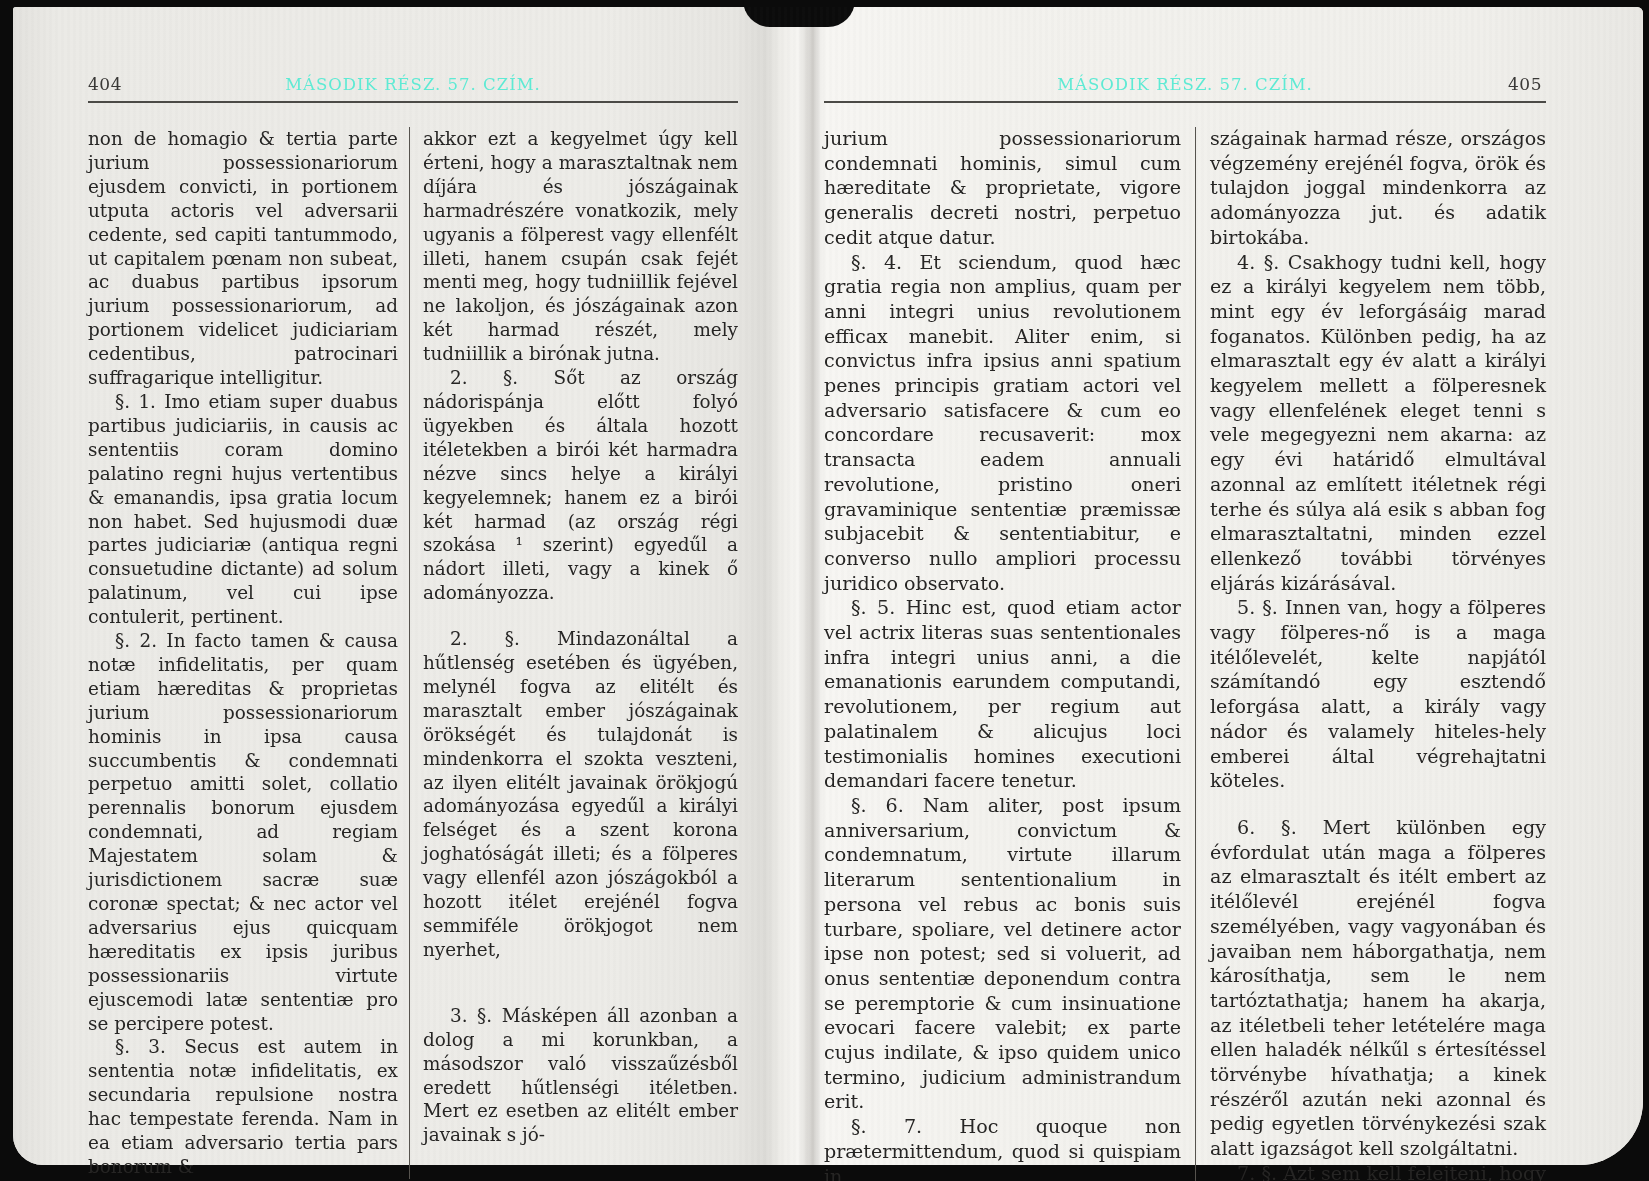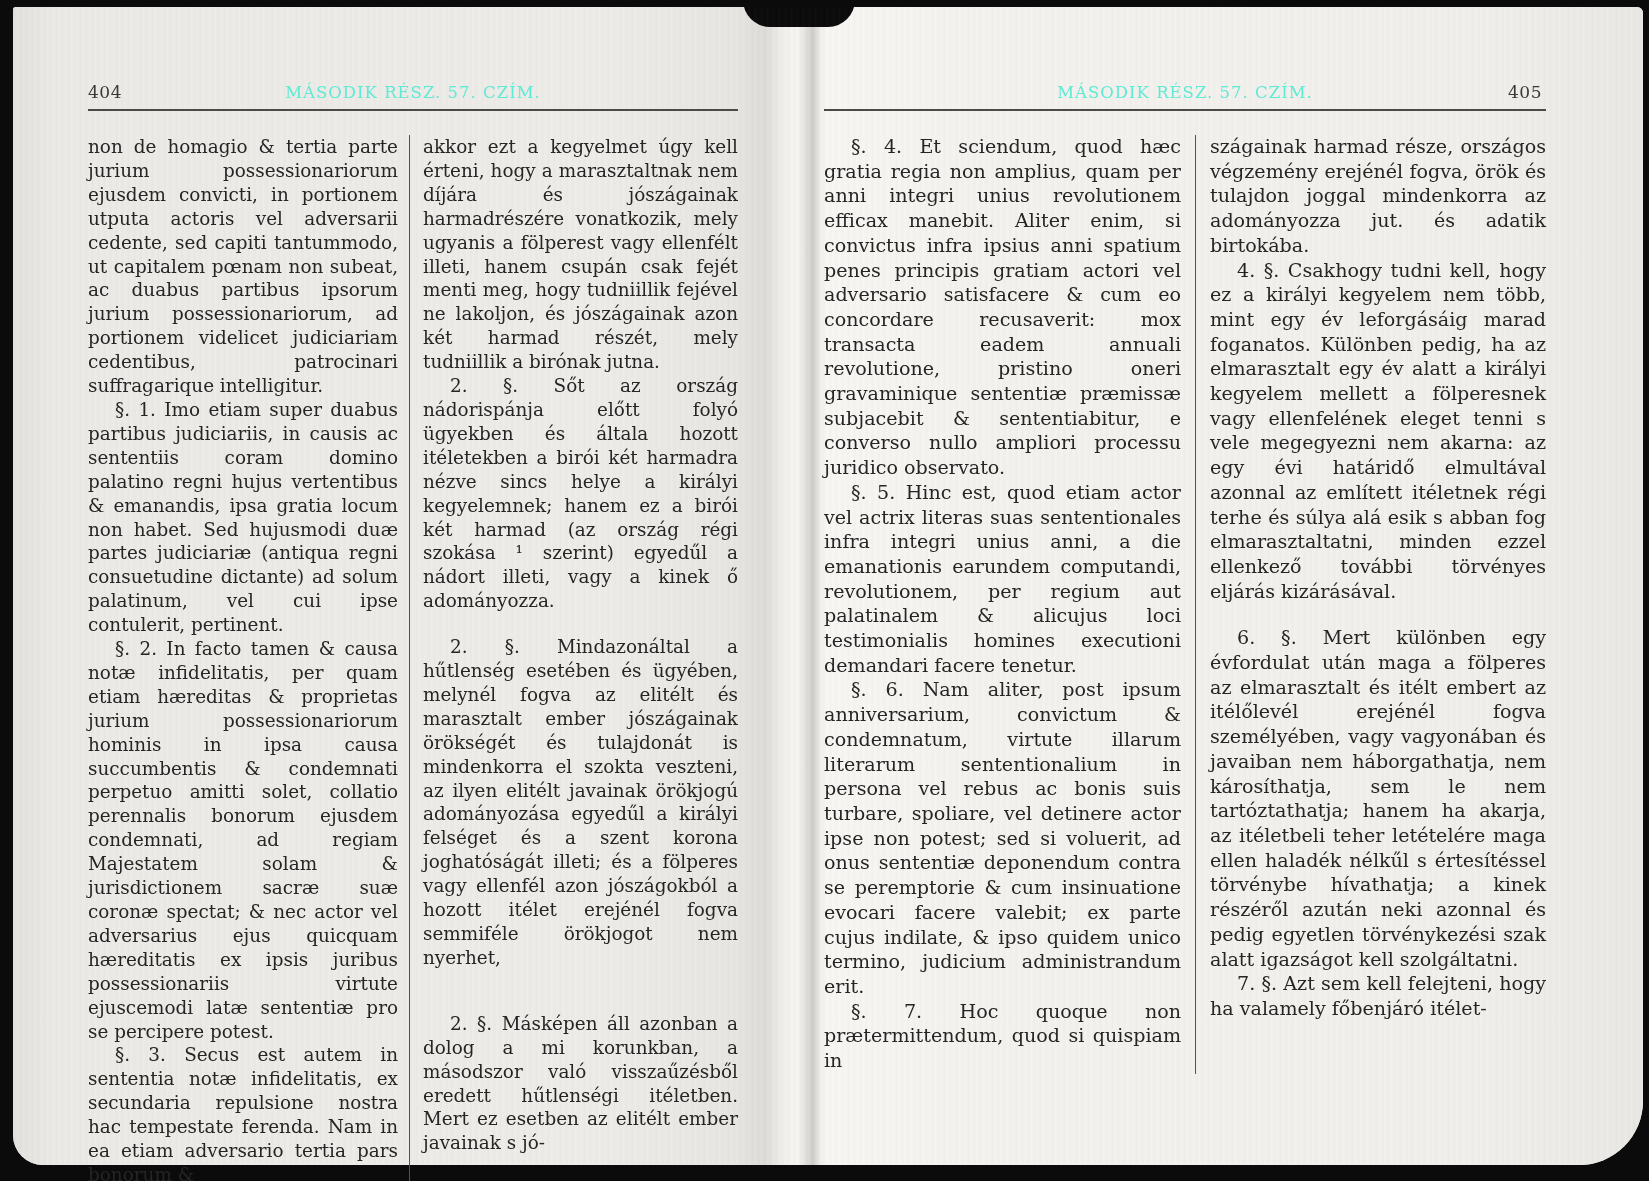--- a/index.html
+++ b/index.html
@@ -37,21 +37,21 @@
     position:absolute; left:730px; top:-7px; width:112px; height:27px;
     background:#0b0b0b;
     border-radius:0 0 52px 52px;
   }
 
   
   .page-block { position:absolute; top:74px; color:#262524; }
   #page404 { left:88px; width:650px; }
   #page405 { left:824px; width:722px; }
 
-  .page-head { position:relative; height:26px;margin-top:8px; }
+  .page-head { position:relative; height:26px; }
   .page-num { font-size:17px; color:#3a3937; letter-spacing:0.5px; }
   .page-num.right { position:absolute; right:4px; top:0; }
   .run-title {
     position:absolute; left:0; right:0; top:1px;
     text-align:center; font-size:16.5px; letter-spacing:1px; color:#5eead4;
     white-space:nowrap;
   }
   .head-rule { border-bottom:2px solid #4b4a46; margin-top:1px; }
 
   .cols { display:flex; margin-top:24px; align-items:stretch; }
@@ -102,41 +102,43 @@
       <p class="para">non de homagio &amp; tertia parte jurium possessionariorum ejusdem convicti, in portionem utputa actoris vel adversarii cedente, sed capiti tantummodo, ut capitalem pœnam non subeat, ac duabus partibus ipsorum jurium possessionariorum, ad portionem videlicet judiciariam cedentibus, patrocinari suffragarique intelligitur.</p>
       <p class="para ind">§. 1. Imo etiam super duabus partibus judiciariis, in causis ac sententiis coram domino palatino regni hujus vertentibus &amp; emanandis, ipsa gratia locum non habet. Sed hujusmodi duæ partes judiciariæ (antiqua regni consuetudine dictante) ad solum palatinum, vel cui ipse contulerit, pertinent.</p>
       <p class="para ind">§. 2. In facto tamen &amp; causa notæ infidelitatis, per quam etiam hæreditas &amp; proprietas jurium possessionariorum hominis in ipsa causa succumbentis &amp; condemnati perpetuo amitti solet, collatio perennalis bonorum ejusdem condemnati, ad regiam Majestatem solam &amp; jurisdictionem sacræ suæ coronæ spectat; &amp; nec actor vel adversarius ejus quicquam hæreditatis ex ipsis juribus possessionariis virtute ejuscemodi latæ sententiæ pro se percipere potest.</p>
       <p class="para ind">§. 3. Secus est autem in sententia notæ infidelitatis, ex secundaria repulsione nostra hac tempestate ferenda. Nam in ea etiam adversario tertia pars bonorum &amp;</p>
     </div>
     <div class="divider"></div>
     <div class="col col-r">
       <p class="para">akkor ezt a kegyelmet úgy kell érteni, hogy a marasztaltnak nem díjára és jószágainak harmadrészére vonatkozik, mely ugyanis a fölperest vagy ellenfélt illeti, hanem csupán csak fejét menti meg, hogy tudniillik fejével ne lakoljon, és jószágainak azon két harmad részét, mely tudniillik a birónak jutna.</p>
       <p class="para ind">2. §. Sőt az ország nádorispánja előtt folyó ügyekben és általa hozott itéletekben a birói két harmadra nézve sincs helye a királyi kegyelemnek; hanem ez a birói két harmad (az ország régi szokása ¹ szerint) egyedűl a nádort illeti, vagy a kinek ő adományozza.</p>
       <p class="para ind gap-sm">2. §. Mindazonáltal a hűtlenség esetében és ügyében, melynél fogva az elitélt és marasztalt ember jószágainak örökségét és tulajdonát is mindenkorra el szokta veszteni, az ilyen elitélt javainak örökjogú adományozása egyedűl a királyi felséget és a szent korona joghatóságát illeti; és a fölperes vagy ellenfél azon jószágokból a hozott itélet erejénél fogva semmiféle örökjogot nem nyerhet,</p>
-      <p class="para ind gap-lg">2. §. Másképen áll azonban a dolog a mi korunkban, a másodszor való visszaűzésből eredett hűtlenségi itéletben. Mert ez esetben az elitélt ember javainak s jó-</p>
+      <p class="para ind gap-lg">3. §. Másképen áll azonban a dolog a mi korunkban, a másodszor való visszaűzésből eredett hűtlenségi itéletben. Mert ez esetben az elitélt ember javainak s jó-</p>
     </div>
   </div>
 
 </section>
 
 <section class="page-block" id="page405">
   <div class="page-head">
     <span class="run-title">MÁSODIK RÉSZ. 57. CZÍM.</span>
     <span class="page-num right">405</span>
   </div>
   <div class="head-rule"></div>
 
   <div class="cols">
     <div class="col col-l">
+      <p class="para">jurium possessionariorum condemnati hominis, simul cum hæreditate &amp; proprietate, vigore generalis decreti nostri, perpetuo cedit atque datur.</p>
       <p class="para ind">§. 4. Et sciendum, quod hæc gratia regia non amplius, quam per anni integri unius revolutionem efficax manebit. Aliter enim, si convictus infra ipsius anni spatium penes principis gratiam actori vel adversario satisfacere &amp; cum eo concordare recusaverit: mox transacta eadem annuali revolutione, pristino oneri gravaminique sententiæ præmissæ subjacebit &amp; sententiabitur, e converso nullo ampliori processu juridico observato.</p>
       <p class="para ind">§. 5. Hinc est, quod etiam actor vel actrix literas suas sententionales infra integri unius anni, a die emanationis earundem computandi, revolutionem, per regium aut palatinalem &amp; alicujus loci testimonialis homines executioni demandari facere tenetur.</p>
       <p class="para ind">§. 6. Nam aliter, post ipsum anniversarium, convictum &amp; condemnatum, virtute illarum literarum sententionalium in persona vel rebus ac bonis suis turbare, spoliare, vel detinere actor ipse non potest; sed si voluerit, ad onus sententiæ deponendum contra se peremptorie &amp; cum insinuatione evocari facere valebit; ex parte cujus indilate, &amp; ipso quidem unico termino, judicium administrandum erit.</p>
       <p class="para ind">§. 7. Hoc quoque non prætermittendum, quod si quispiam in</p>
     </div>
     <div class="divider"></div>
     <div class="col col-r">
       <p class="para">szágainak harmad része, országos végzemény erejénél fogva, örök és tulajdon joggal mindenkorra az adományozza jut. és adatik birtokába.</p>
       <p class="para ind">4. §. Csakhogy tudni kell, hogy ez a királyi kegyelem nem több, mint egy év leforgásáig marad foganatos. Különben pedig, ha az elmarasztalt egy év alatt a királyi kegyelem mellett a fölperesnek vagy ellenfelének eleget tenni s vele megegyezni nem akarna: az egy évi határidő elmultával azonnal az említett itéletnek régi terhe és súlya alá esik s abban fog elmarasztaltatni, minden ezzel ellenkező további törvényes eljárás kizárásával.</p>
+      <p class="para ind">5. §. Innen van, hogy a fölperes vagy fölperes-nő is a maga itélőlevelét, kelte napjától számítandó egy esztendő leforgása alatt, a király vagy nádor és valamely hiteles-hely emberei által végrehajtatni köteles.</p>
       <p class="para ind gap-sm">6. §. Mert különben egy évfordulat után maga a fölperes az elmarasztalt és itélt embert az itélőlevél erejénél fogva személyében, vagy vagyonában és javaiban nem háborgathatja, nem károsíthatja, sem le nem tartóztathatja; hanem ha akarja, az itéletbeli teher letételére maga ellen haladék nélkűl s értesítéssel törvénybe hívathatja; a kinek részéről azután neki azonnal és pedig egyetlen törvénykezési szak alatt igazságot kell szolgáltatni.</p>
       <p class="para ind">7. §. Azt sem kell felejteni, hogy ha valamely főbenjáró itélet-</p>
     </div>
   </div>
 </section>
 
 </body></html>

